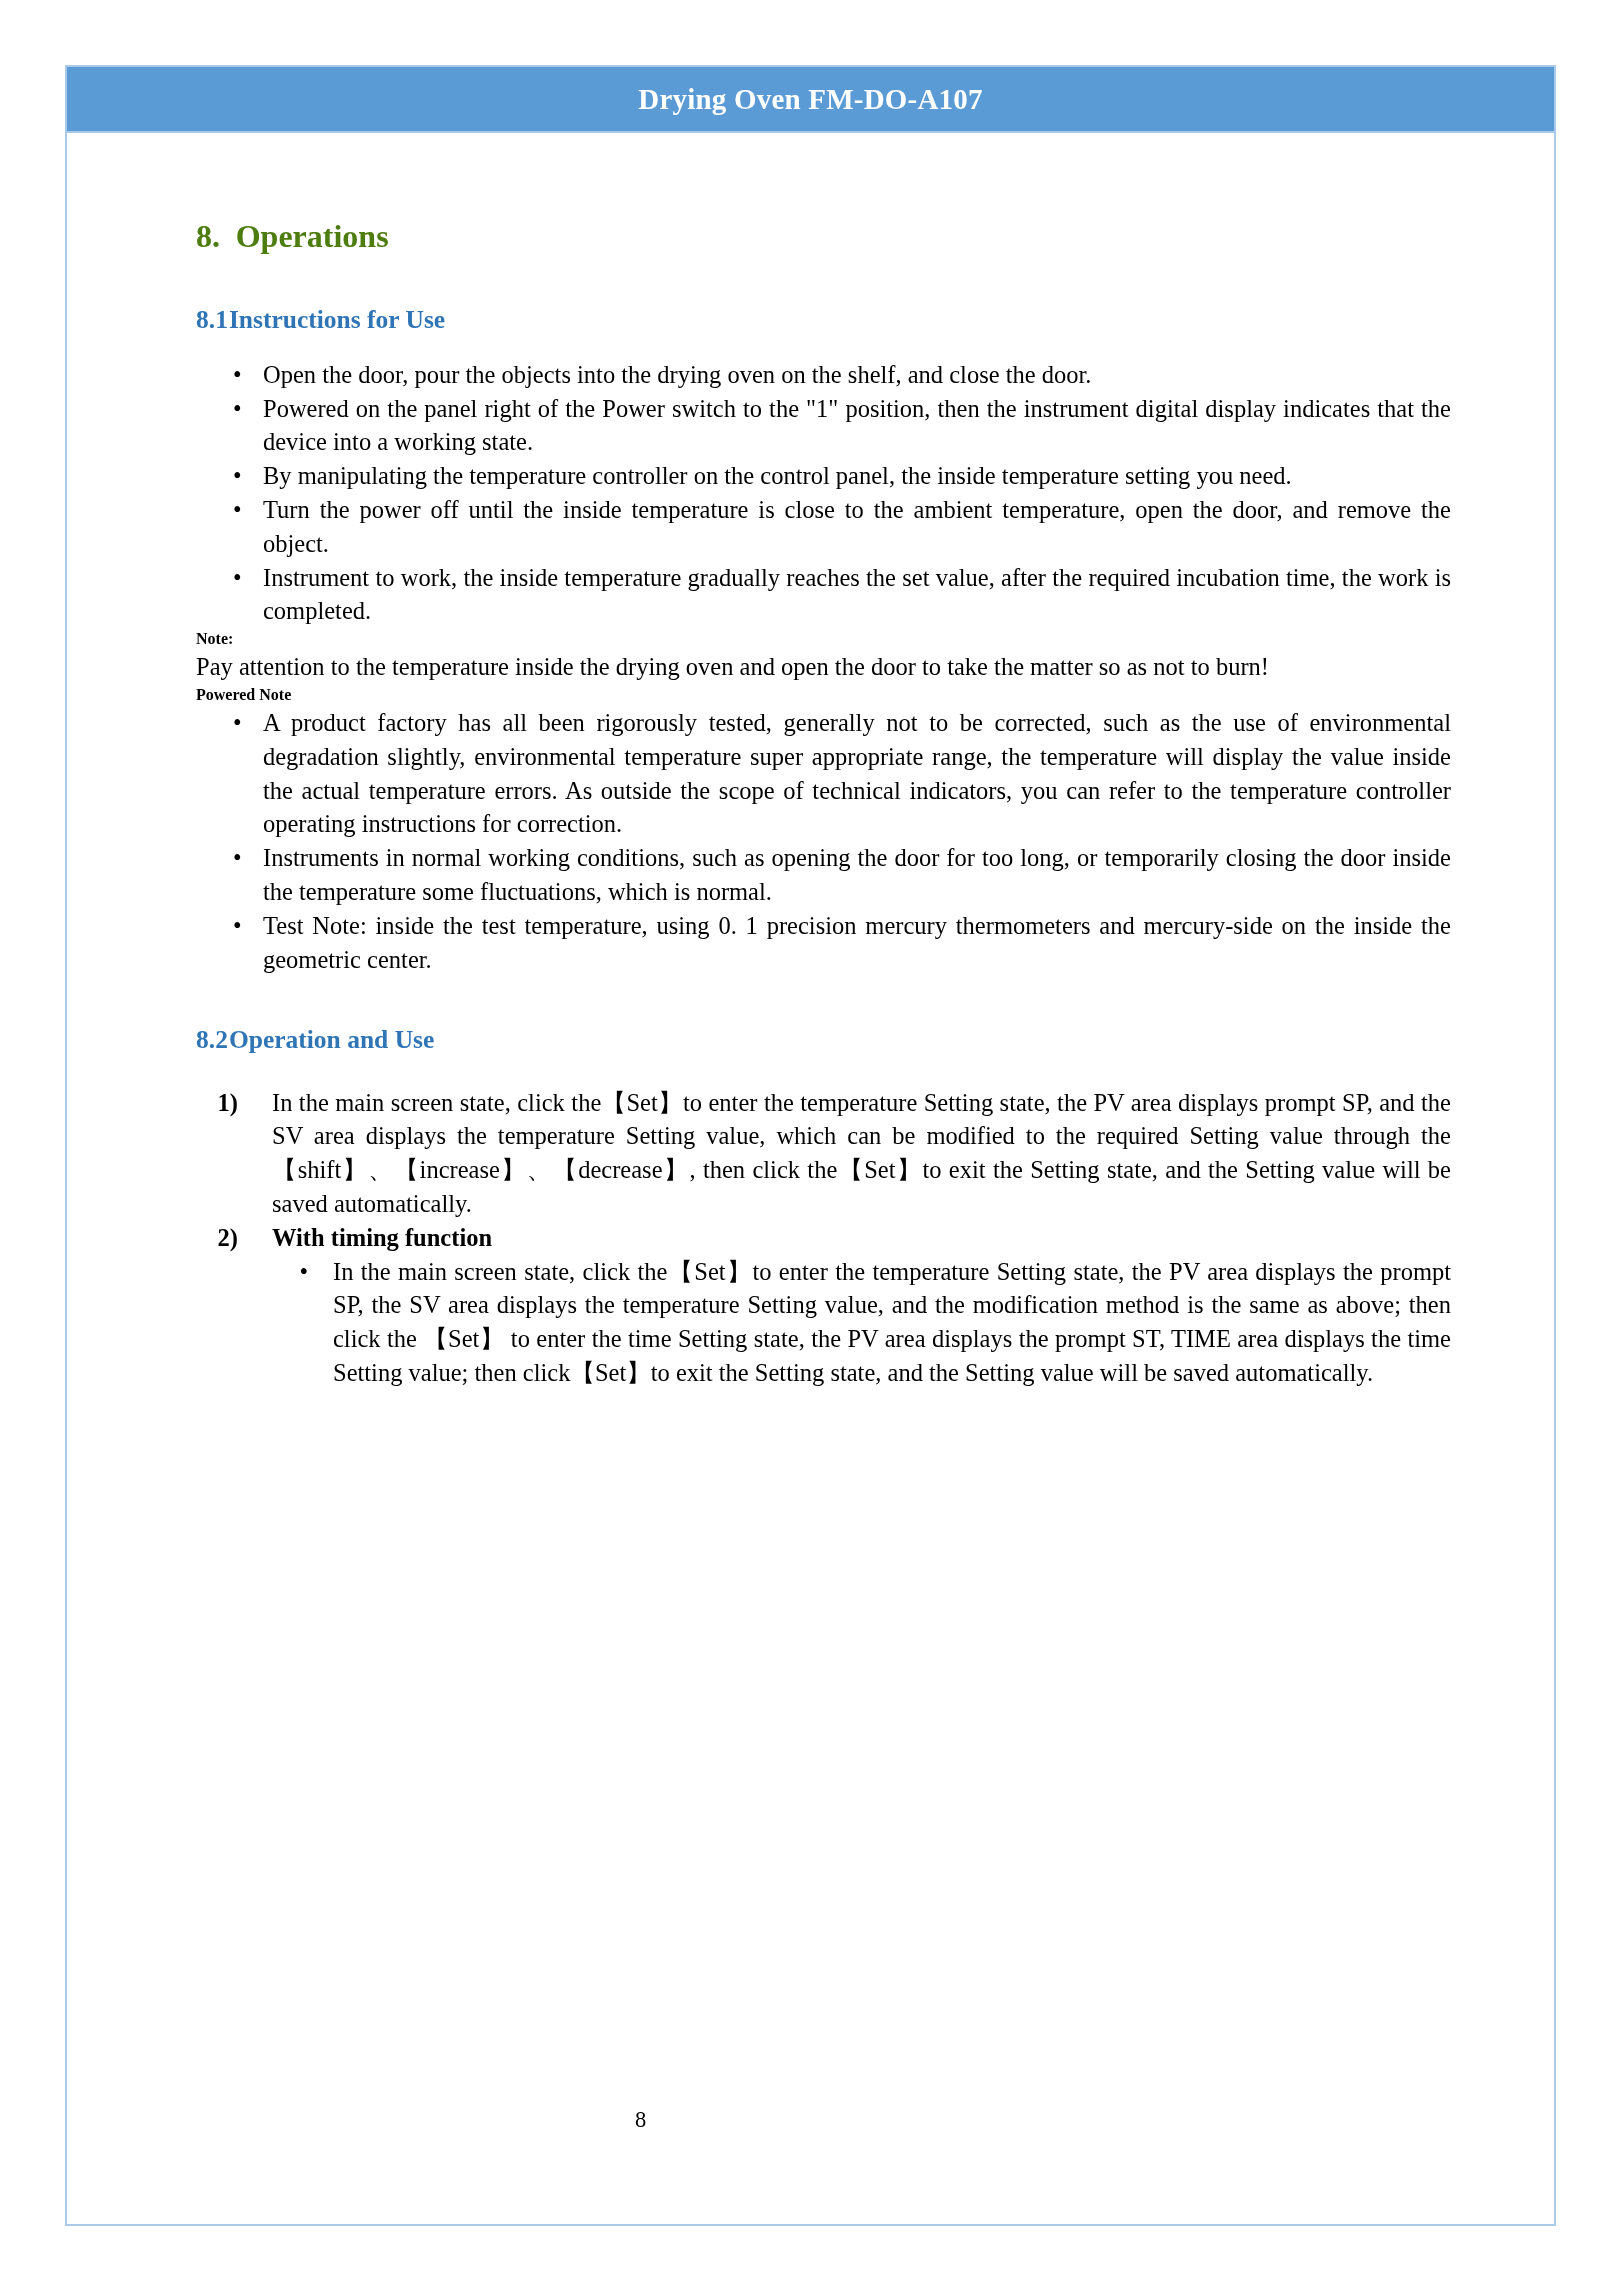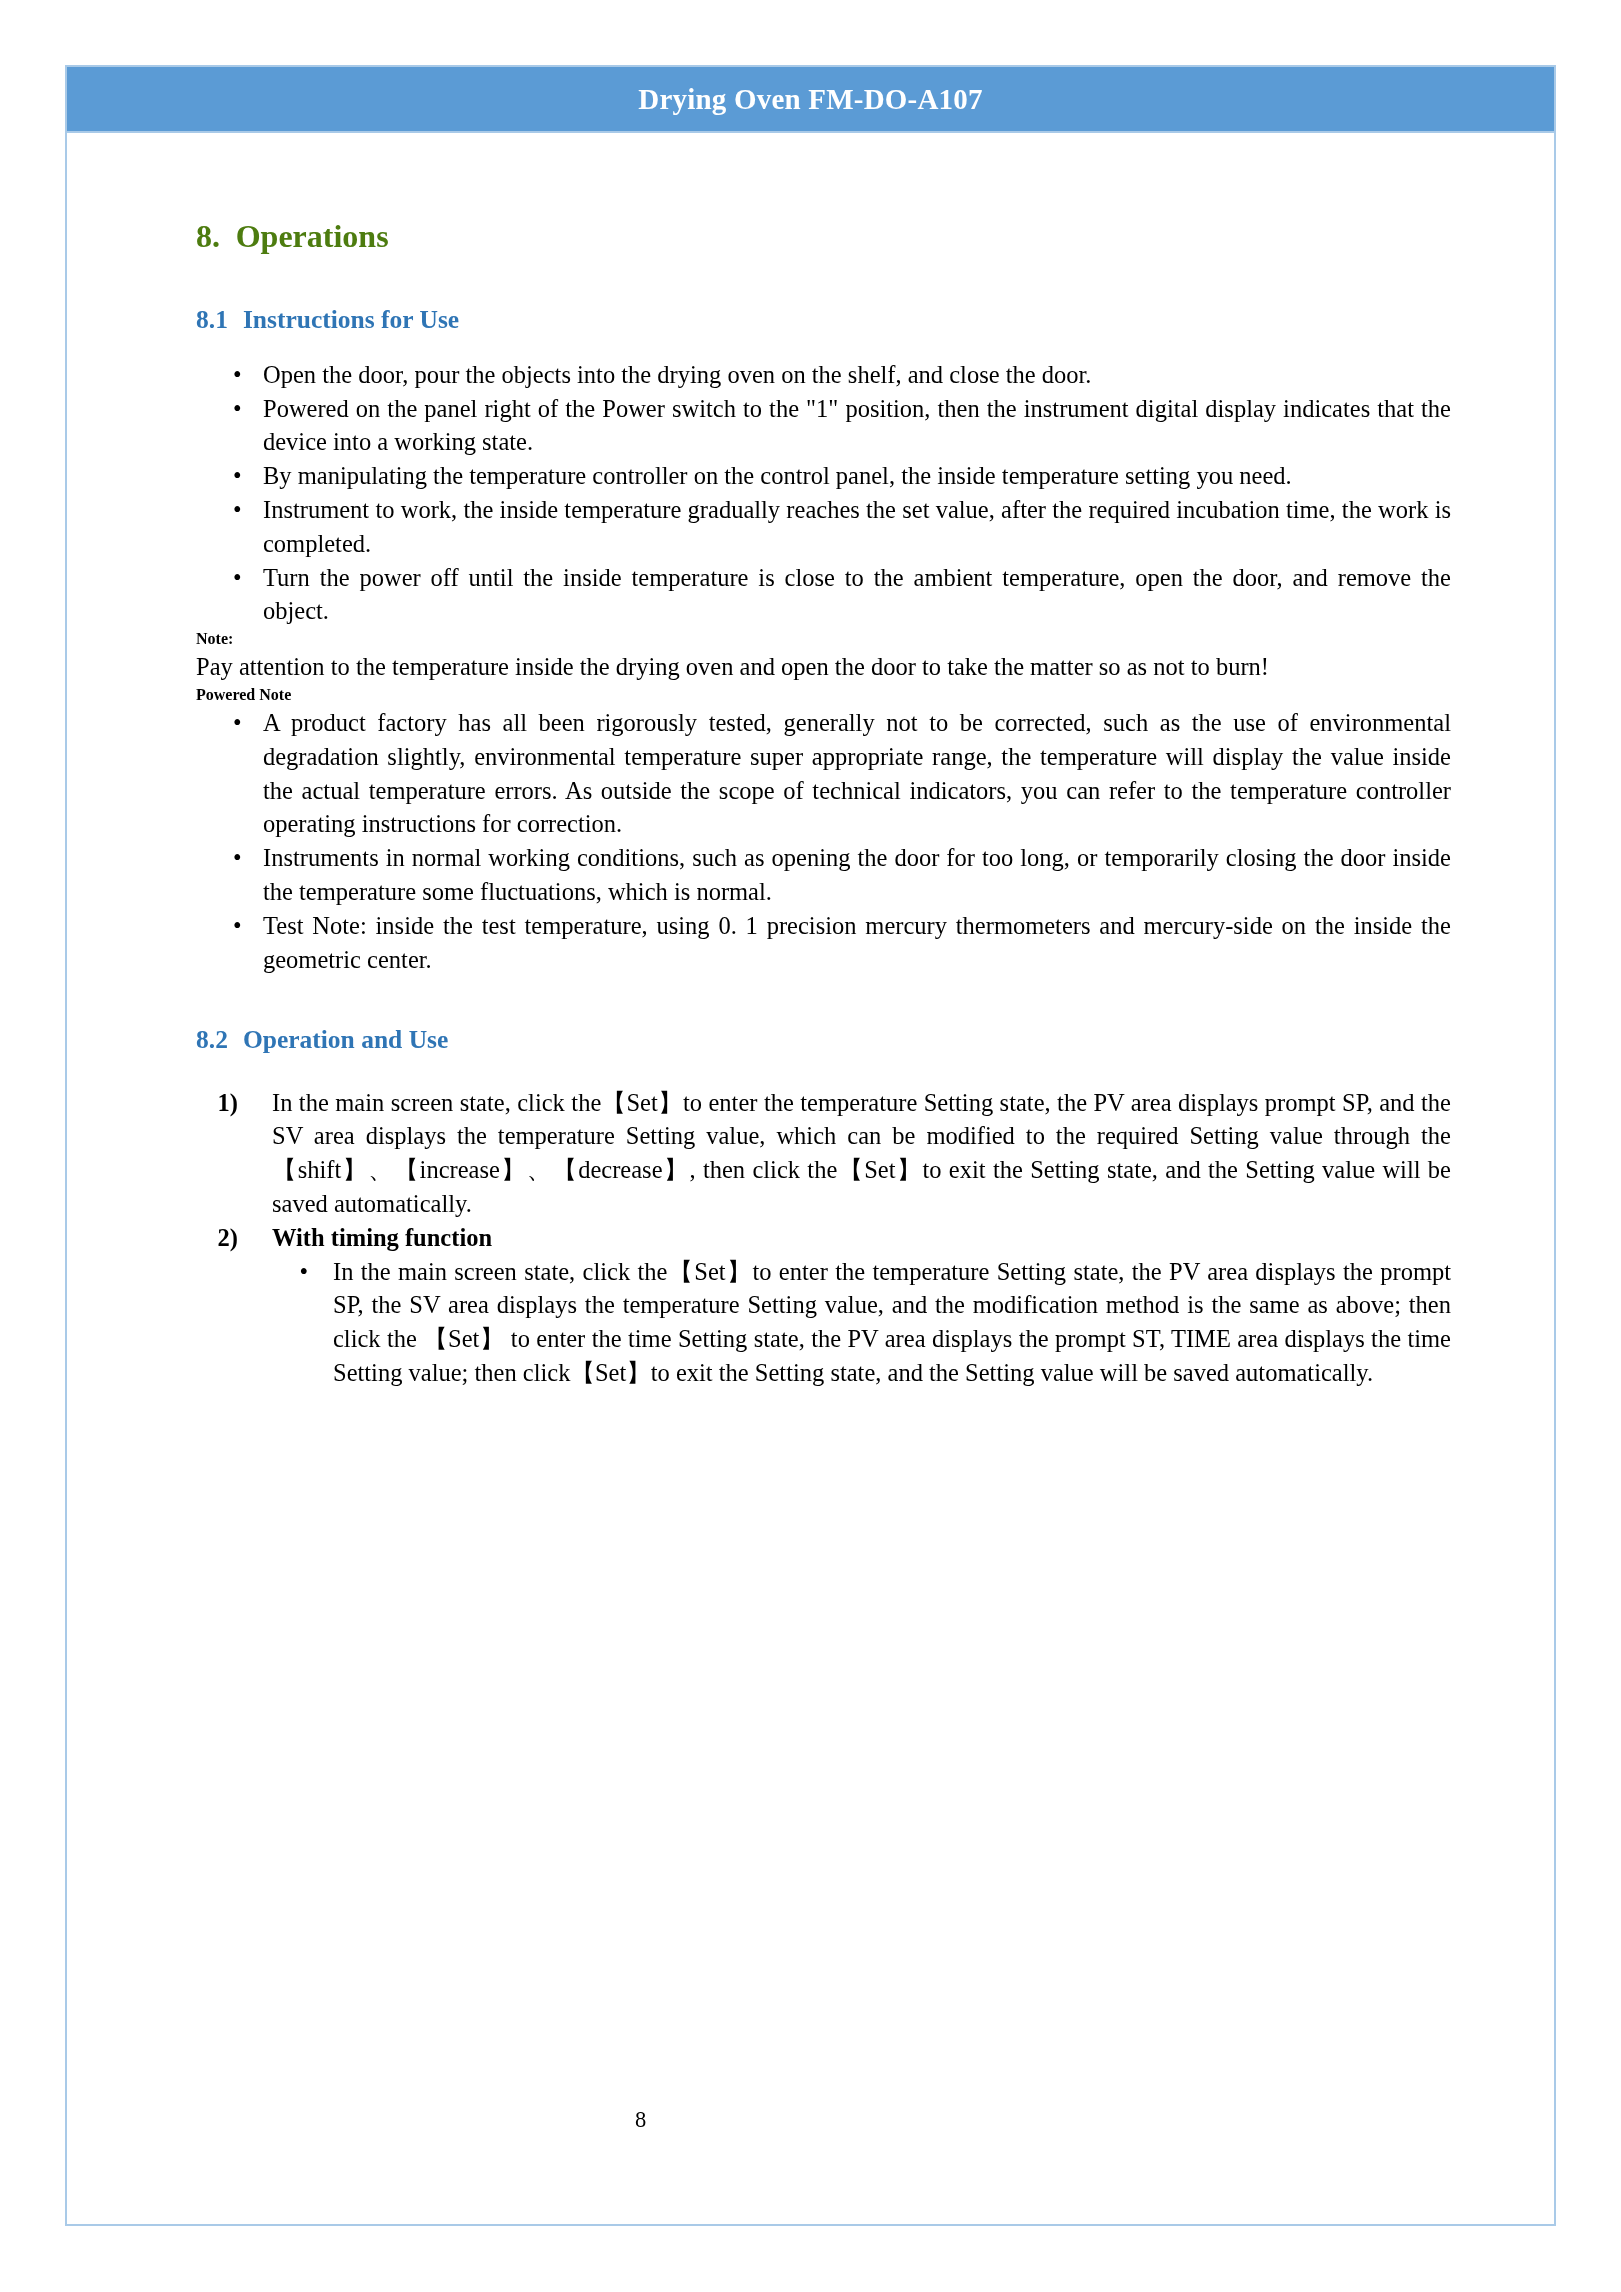--- a/index.html
+++ b/index.html
@@ -78,21 +78,21 @@
   h1.sec .num { margin-right: 15.7px; }
 
   h2.subsec {
     color: #2f75b5;
     font-size: 25.5px;
     font-weight: bold;
     margin: 47px 0 0 0;
     line-height: 1.3;
     font-family: "Liberation Serif", "DejaVu Serif", serif;
   }
-  h2.subsec .num { margin-right: 15px; }
+  h2.subsec .num { margin-right: 1px; }
 
   ul.bullets {
     list-style: none;
     margin: 21.6px 0 0 0;
     padding: 0;
   }
   ul.bullets > li {
     position: relative;
     padding-left: 67px;
     margin-bottom: 0px;
@@ -205,22 +205,22 @@
     </h1>
 
     <h2 class="subsec">
       <span class="num">8.1</span><span>Instructions for Use</span>
     </h2>
 
     <ul class="bullets">
       <li>Open the door, pour the objects into the drying oven on the shelf, and close the door.</li>
       <li>Powered on the panel right of the Power switch to the "1" position, then the instrument digital display indicates that the device into a working state.</li>
       <li>By manipulating the temperature controller on the control panel, the inside temperature setting you need.</li>
+      <li>Turn the power off until the inside temperature is close to the ambient temperature, open the door, and remove the object.</li>
       <li>Instrument to work, the inside temperature gradually reaches the set value, after the required incubation time, the work is completed.</li>
-      <li>Turn the power off until the inside temperature is close to the ambient temperature, open the door, and remove the object.</li>
     </ul>
 
     <div class="note-label">Note:</div>
     <p class="flow">Pay attention to the temperature inside the drying oven and open the door to take the matter so as not to burn!</p>
 
     <div class="note-label">Powered Note</div>
 
     <ul class="bullets" style="margin-top:0;">
       <li>A product factory has all been rigorously tested, generally not to be corrected, such as the use of environmental degradation slightly, environmental temperature super appropriate range, the temperature will display the value inside the actual temperature errors. As outside the scope of technical indicators, you can refer to the temperature controller operating instructions for correction.</li>
       <li>Instruments in normal working conditions, such as opening the door for too long, or temporarily closing the door inside the temperature some fluctuations, which is normal.</li>

